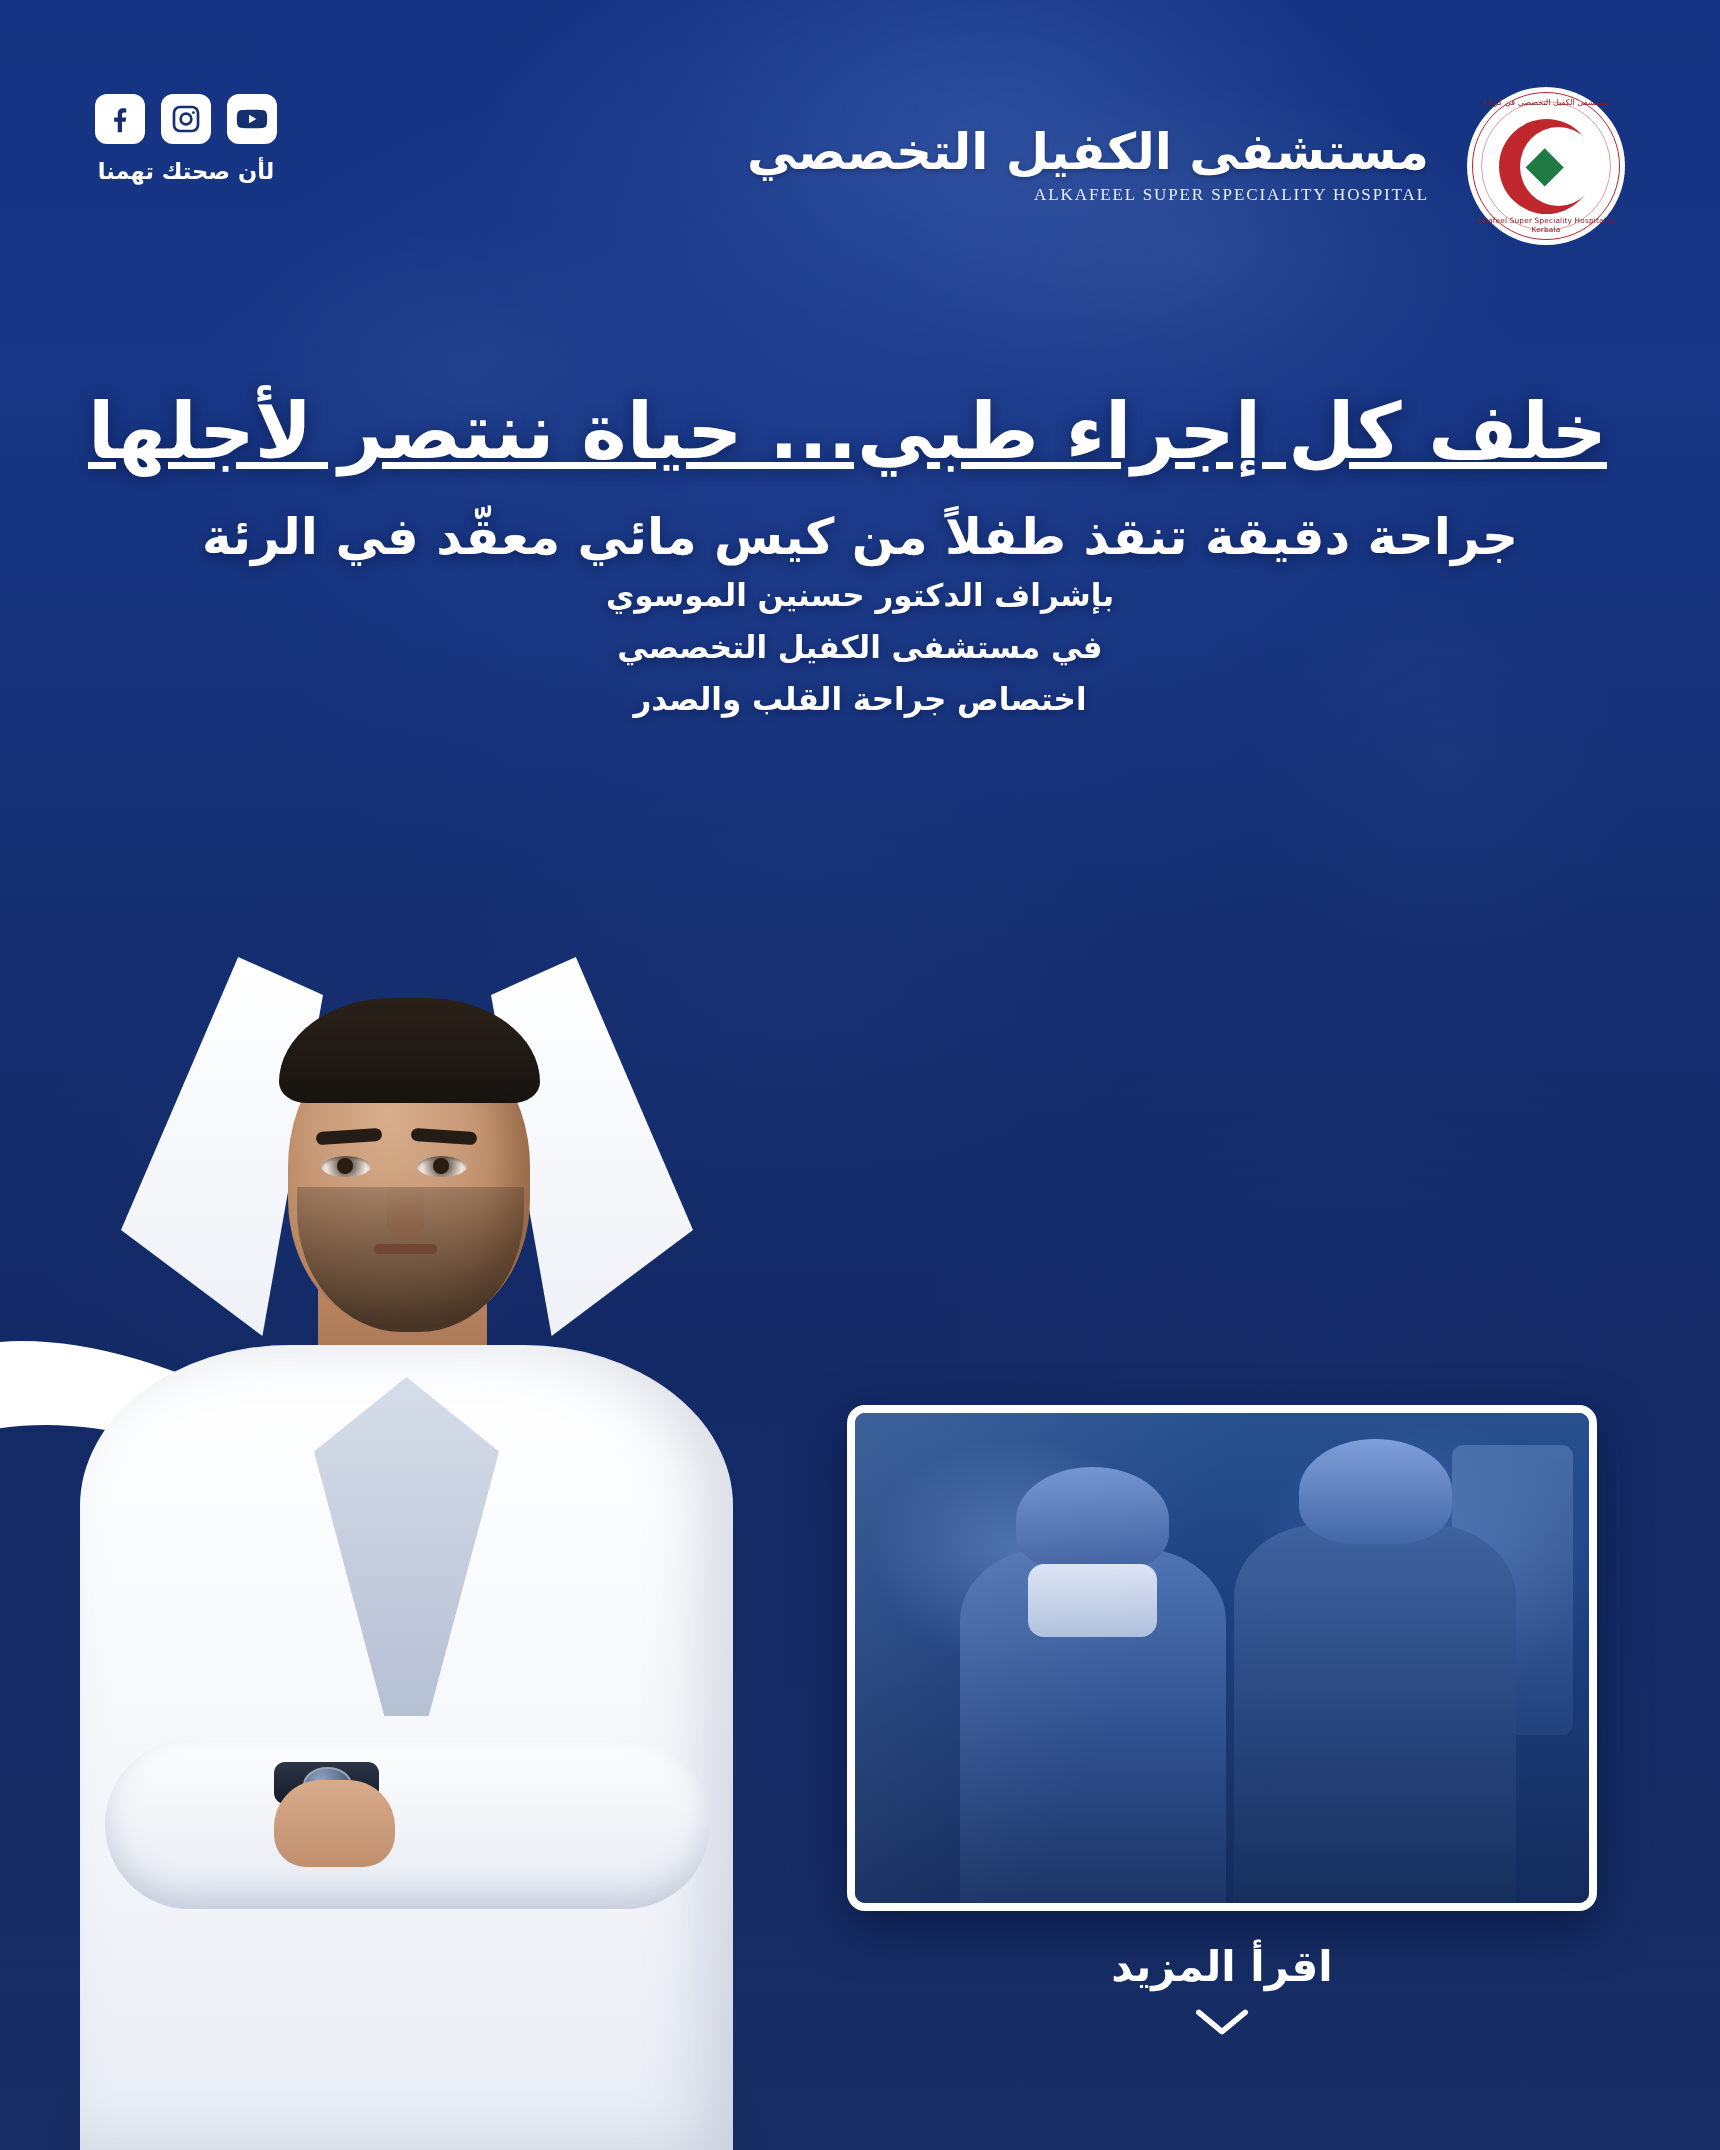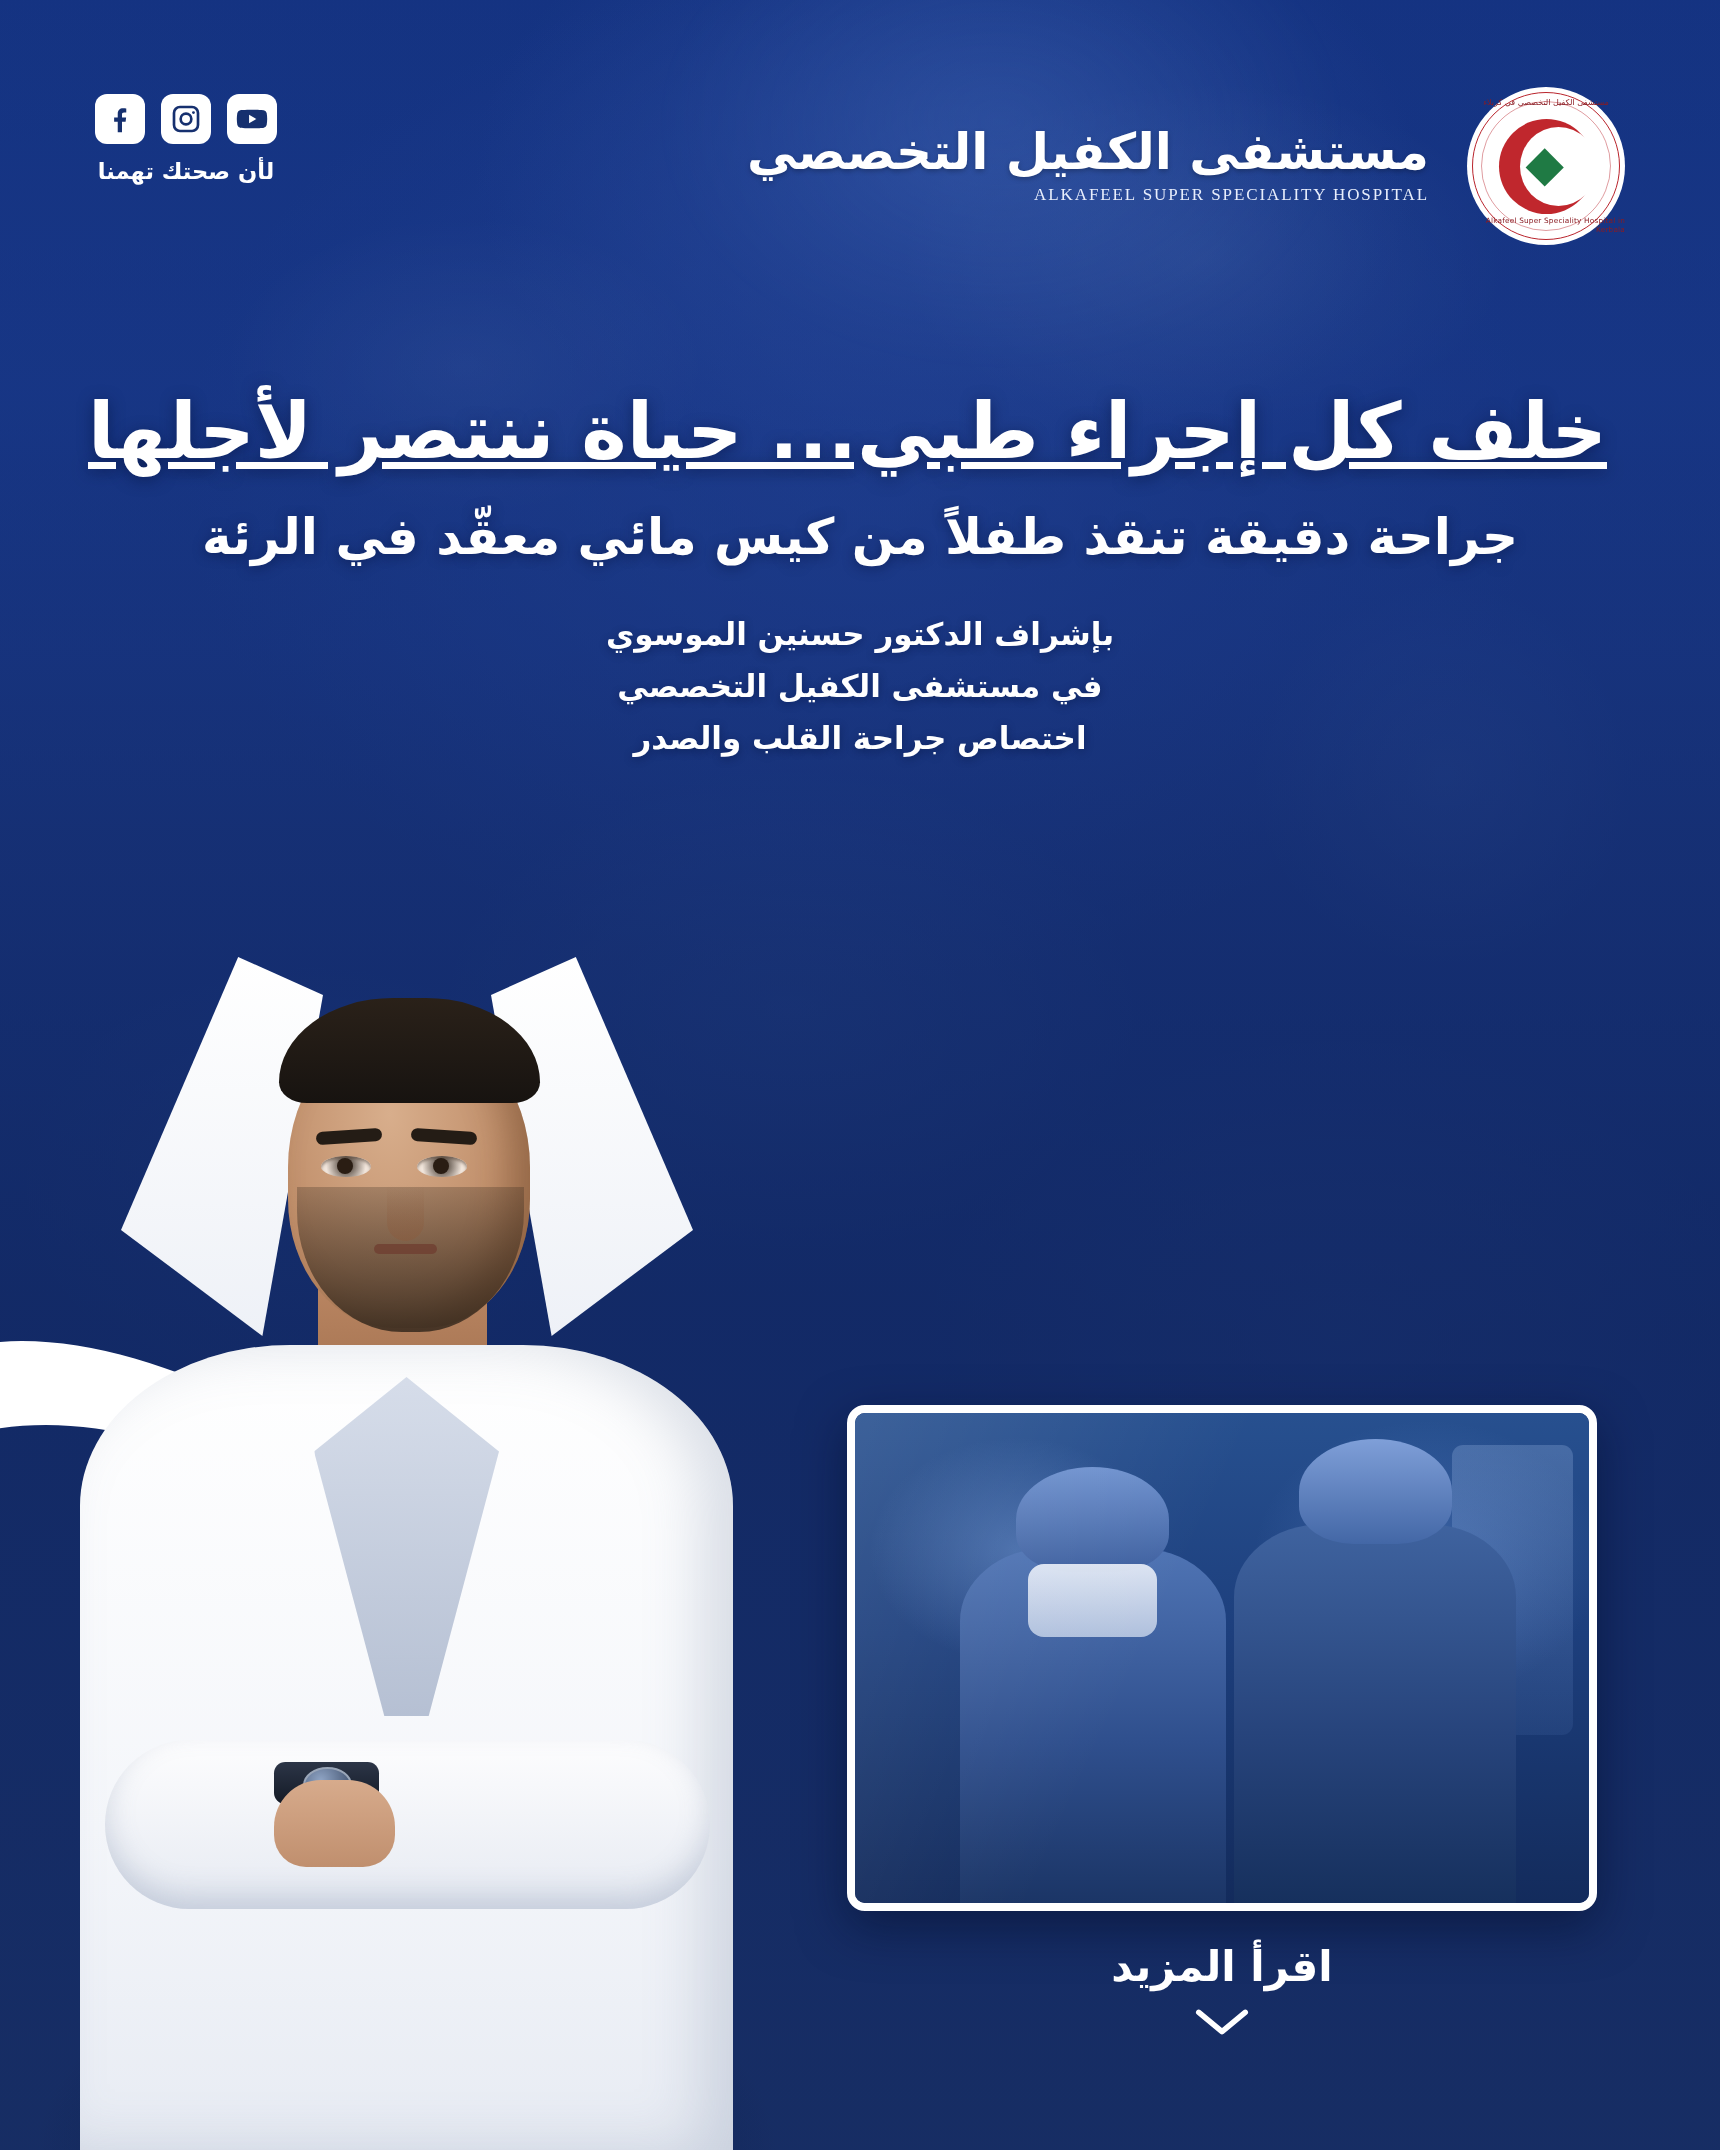--- a/index.html
+++ b/index.html
@@ -102,21 +102,21 @@
     line-height: 1.1;
     opacity: .95;
   }
   .logo-micro {
     position: absolute; left: 0; right: 0; top: 11.3px;
     text-align: center;
     font-size: 8px;
     color: #8a1b22;
     letter-spacing: 0.2px;
   }
-  .logo-micro.bottom { top: auto; bottom: 11.3px; font-size: 7.3px; text-align: right; }
+  .logo-micro.bottom { top: auto; bottom: 11.3px; font-size: 7.3px; }
 
   .wordmark { display: flex; flex-direction: column; align-items: flex-start; gap: 8px; }
   .wordmark-ar {
     font-size: 50px; font-weight: 700; color: #ffffff;
     letter-spacing: -0.8px; line-height: 1;
     text-shadow: 0 1.6px 4.8px rgba(0,0,0,.25);
     text-align: center;
   }
   .wordmark-en {
     font-size: 17px; color: #e8eefc; letter-spacing: 1.9px;
@@ -159,21 +159,20 @@
   }
   .body-copy {
     margin: 42px auto 0 auto;
     width: 1258px;
     text-align: center;
     font-size: 34px; font-weight: 600; color: #f2f5ff;
     line-height: 1.62;
     text-shadow: 0 1.6px 8px rgba(5,18,60,.45);
   }
   .credits {
-    margin-top: 39px;
     text-align: center;
     font-size: 31px; font-weight: 700; color: #ffffff;
     line-height: 1.62;
     text-shadow: 0 1.6px 8px rgba(5,18,60,.45);
   }
   .credits div { margin-bottom: 1.6px; }
 
   
   .swoosh {
     position: absolute; left: -32px; top: 1314px;

